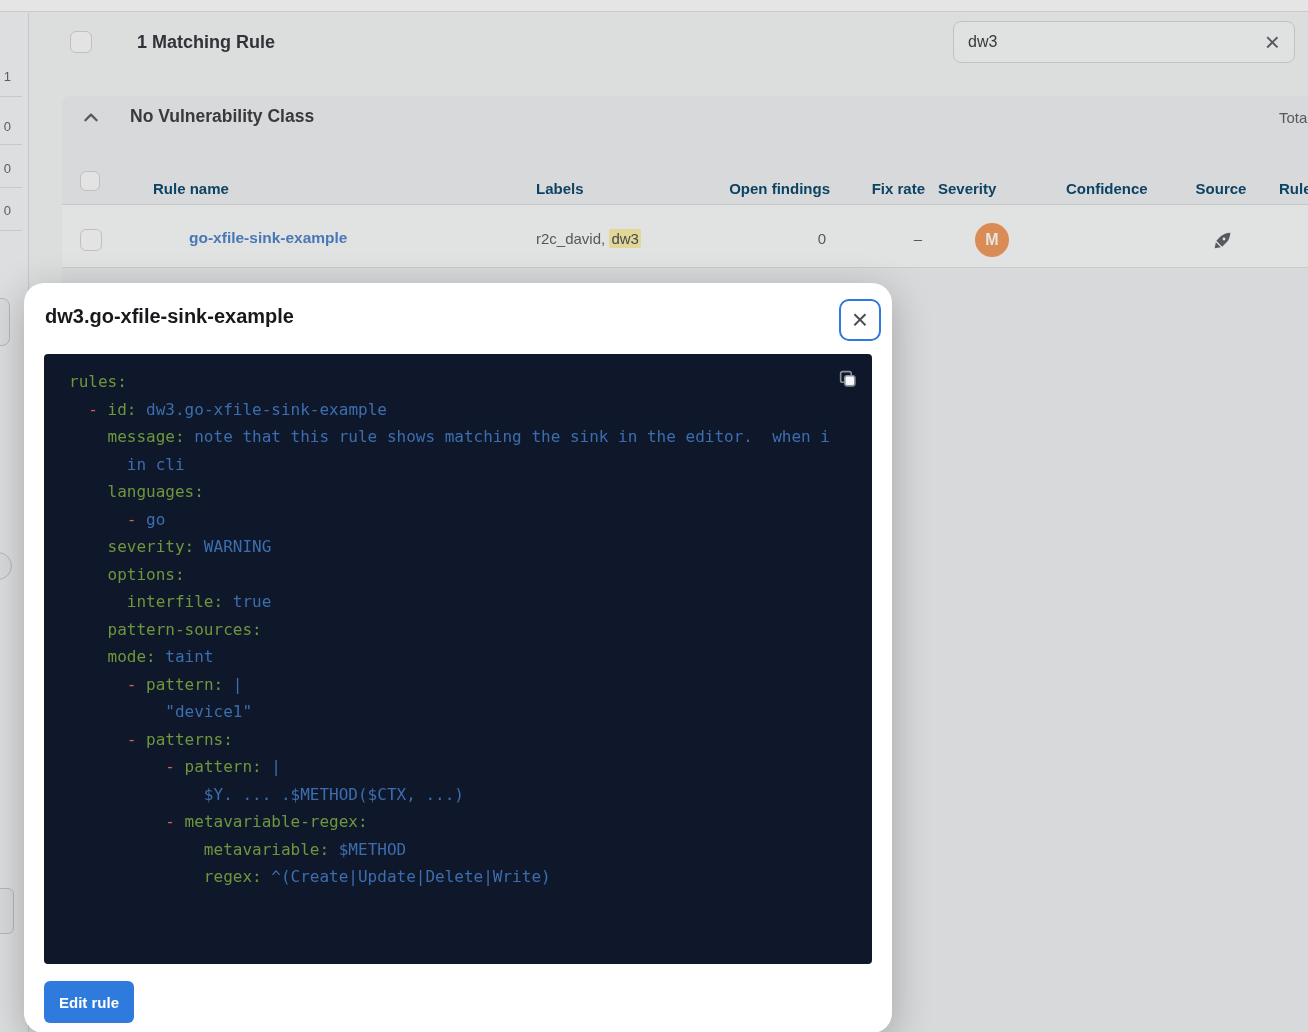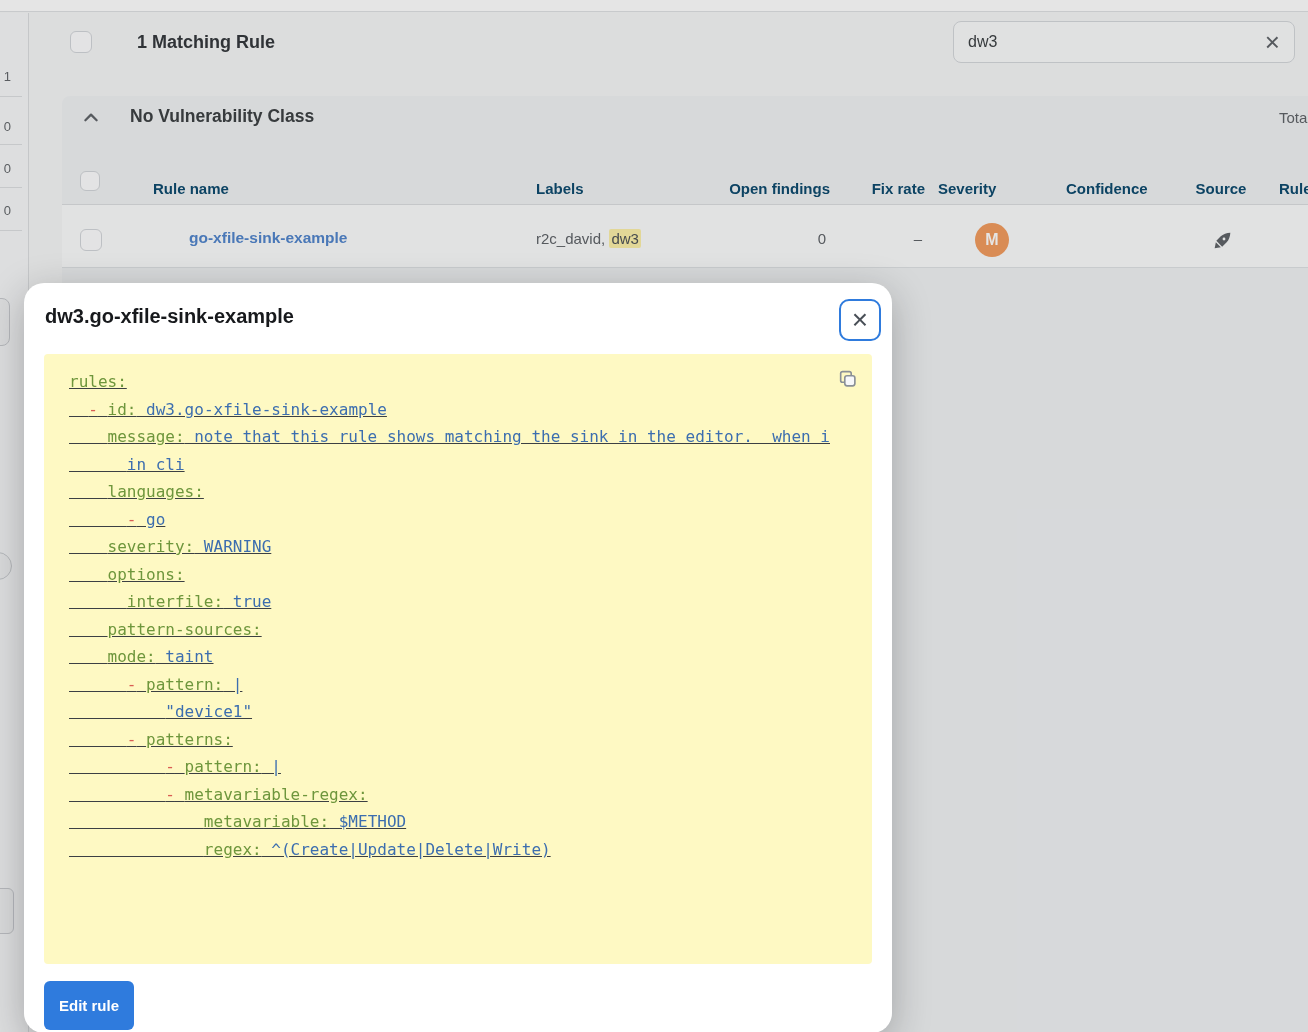--- a/index.html
+++ b/index.html
@@ -63,31 +63,31 @@
     background:#ffffff; border-radius:20px; z-index:10;
     box-shadow:0 10px 38px rgba(20,22,26,0.28);margin-top:28px; }
   .modal-title { position:absolute; left:21px; top:22px;
     font-size:20px; font-weight:700; color:#17191c; }
   .modal-close { position:absolute; top:16px; right:11px; width:42px; height:42px;
     background:#fff; border:2px solid var(--accent,#2f7bdd); border-radius:10px;
     display:flex; align-items:center; justify-content:center; cursor:pointer; padding:0; }
   .modal-close span { font-size:28px; line-height:1; color:#494f57; font-weight:400; }
 
   .code-block { position:absolute; left:20px; top:71px; width:828px; height:610px;
-    background:#fef9c3; border-radius:4px; padding:14px 0 14px 25px; overflow:hidden;text-decoration:underline; }
+    background:#0f172a; border-radius:4px; padding:14px 0 14px 25px; overflow:hidden; }
   .copy-btn { position:absolute; top:14px; right:13px; width:22px; height:22px;
     background:transparent; border:none; padding:0; cursor:pointer; }
   .code-line { font-family:"DejaVu Sans Mono","Liberation Mono",monospace;
     font-size:16px; line-height:27.5px; white-space:pre; }
   .tok-key   { color:var(--tok-key,#6e963c); }
   .tok-value { color:var(--tok-val,#3c6eaf); }
   .tok-dash  { color:var(--tok-dash,#d95d53); }
   .tok-plain { color:#57606a; }
 
-  .edit-btn { position:absolute; left:20px; top:698px; height:49px;
+  .edit-btn { position:absolute; left:20px; top:698px; height:42px;
     background:var(--accent,#2f7bdd); color:#fff; border:none; border-radius:6px;
     font-family:inherit; font-size:15px; font-weight:700; padding:0 15px; cursor:pointer; }
 </style>
 </head>
 <body>
 
 <div class="top-strip"></div>
 
 <div class="sidebar">
   <div class="side-count" style="top:56px">1</div>
@@ -174,20 +174,21 @@
         <div class="code-line"><span class="tok-plain">      </span><span class="tok-dash">-</span><span class="tok-value"> go</span></div>
         <div class="code-line"><span class="tok-plain">    </span><span class="tok-key">severity:</span><span class="tok-value"> WARNING</span></div>
         <div class="code-line"><span class="tok-plain">    </span><span class="tok-key">options:</span></div>
         <div class="code-line"><span class="tok-plain">      </span><span class="tok-key">interfile:</span><span class="tok-value"> true</span></div>
         <div class="code-line"><span class="tok-plain">    </span><span class="tok-key">pattern-sources:</span></div>
         <div class="code-line"><span class="tok-plain">    </span><span class="tok-key">mode:</span><span class="tok-value"> taint</span></div>
         <div class="code-line"><span class="tok-plain">      </span><span class="tok-dash">-</span><span class="tok-plain"> </span><span class="tok-key">pattern:</span><span class="tok-value"> |</span></div>
         <div class="code-line"><span class="tok-plain">          </span><span class="tok-value">"device1"</span></div>
         <div class="code-line"><span class="tok-plain">      </span><span class="tok-dash">-</span><span class="tok-plain"> </span><span class="tok-key">patterns:</span></div>
         <div class="code-line"><span class="tok-plain">          </span><span class="tok-dash">-</span><span class="tok-plain"> </span><span class="tok-key">pattern:</span><span class="tok-value"> |</span></div>
+        <div class="code-line"><span class="tok-plain">              </span><span class="tok-value">$Y. ... .$METHOD($CTX, ...)</span></div>
         <div class="code-line"><span class="tok-plain">          </span><span class="tok-dash">-</span><span class="tok-plain"> </span><span class="tok-key">metavariable-regex:</span></div>
         <div class="code-line"><span class="tok-plain">              </span><span class="tok-key">metavariable:</span><span class="tok-value"> $METHOD</span></div>
         <div class="code-line"><span class="tok-plain">              </span><span class="tok-key">regex:</span><span class="tok-value"> ^(Create|Update|Delete|Write)</span></div>
       </div>
   </div>
 
   <button class="edit-btn">Edit rule</button>
 </div>
 
 </body></html>

